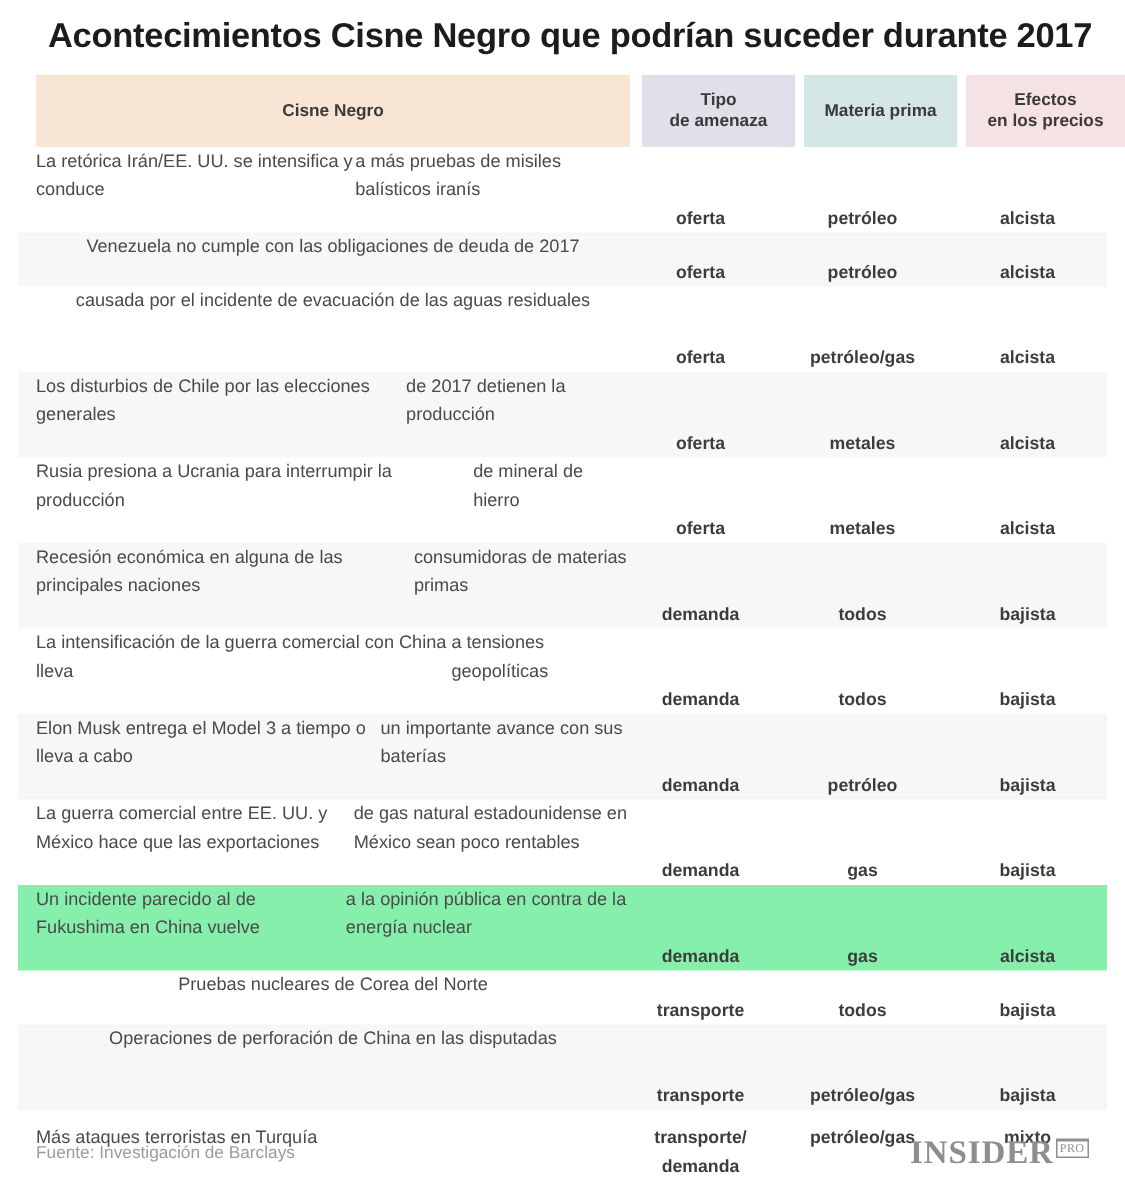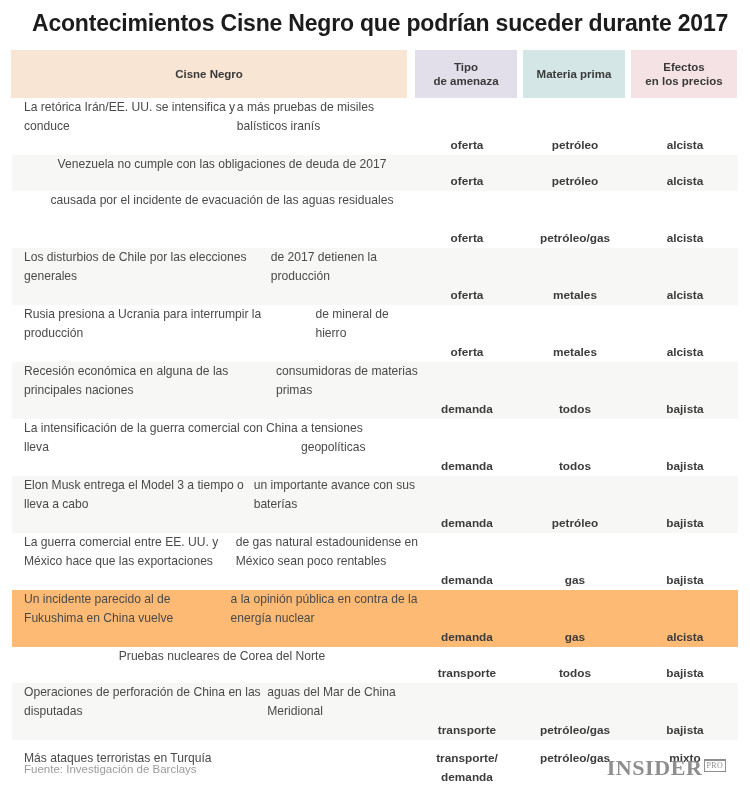--- a/index.html
+++ b/index.html
@@ -30,21 +30,21 @@
     font-size: 23px;
     font-weight: bold;
     color: #1c1c1c;
     letter-spacing: -0.2px;
     white-space: nowrap;
   }
 
   
   .header-row {
     position: absolute;
-    left: 11px;
+    left: 24px;
     top: 50px;
     width: 726px;
     height: 38px;
   }
   .hcell {
     position: absolute;
     top: 0;
     height: 48px;
     display: flex;
     align-items: center;
@@ -315,21 +315,21 @@
         <div class="c-val c-threat">
           <span>demanda</span>
         </div>
         <div class="c-val c-material">
           <span>gas</span>
         </div>
         <div class="c-val c-effect">
           <span>bajista</span>
         </div>
       </div>
-      <div class="row h2 alt" style="background: #fdba74;">
+      <div class="row h2 alt" style="background: #86efac;">
         <div class="c-event">
           <span>Un incidente parecido al de Fukushima en China vuelve</span>
           <span>a la opinión pública en contra de la energía nuclear</span>
         </div>
         <div class="c-val c-threat">
           <span>demanda</span>
         </div>
         <div class="c-val c-material">
           <span>gas</span>
         </div>
@@ -347,21 +347,20 @@
         <div class="c-val c-material">
           <span>todos</span>
         </div>
         <div class="c-val c-effect">
           <span>bajista</span>
         </div>
       </div>
       <div class="row h2 alt" style="background: rgb(247, 247, 246);">
         <div class="c-event">
           <span>Operaciones de perforación de China en las disputadas</span>
-          <span>aguas del Mar de China Meridional</span>
         </div>
         <div class="c-val c-threat">
           <span>transporte</span>
         </div>
         <div class="c-val c-material">
           <span>petróleo/gas</span>
         </div>
         <div class="c-val c-effect">
           <span>bajista</span>
         </div>

